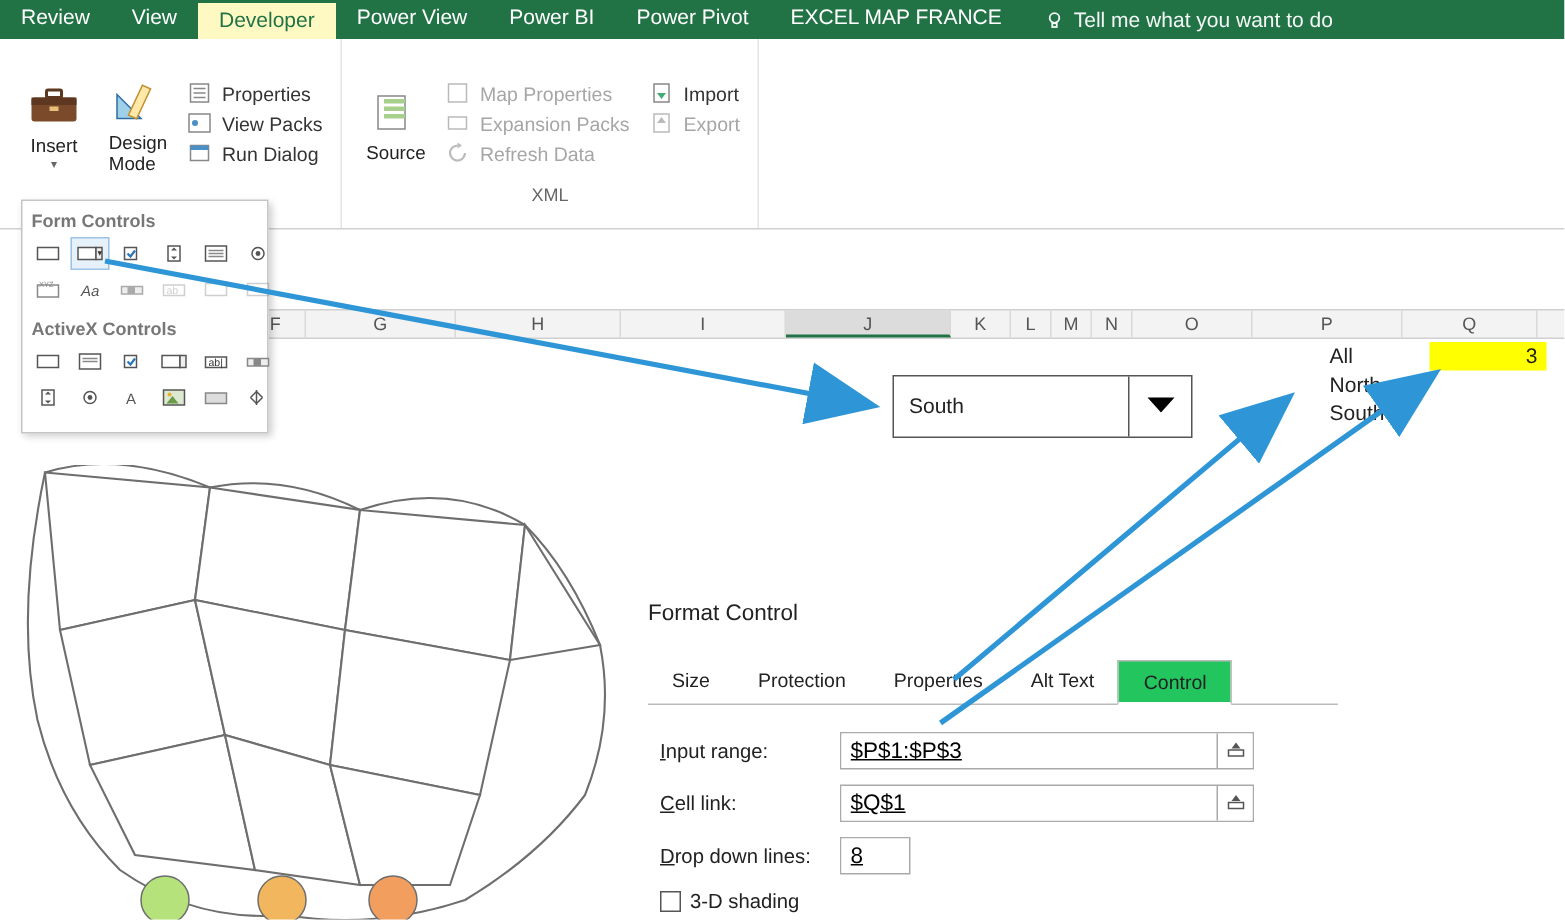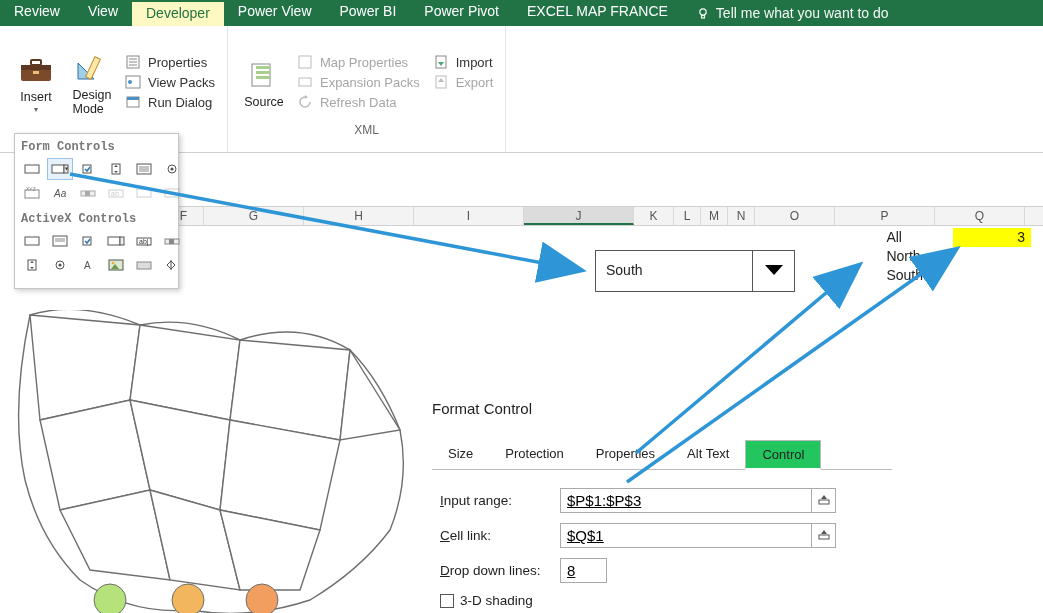--- a/index.html
+++ b/index.html
@@ -95,21 +95,20 @@
     border: 1px solid #c5c5c5;
     box-shadow: 2px 2px 5px rgba(0,0,0,0.2);
     padding: 4px 2px 6px 2px;
     z-index: 10;
   }
   .popup .sec {
     font-size: 12px;
     color: #777;
     font-weight: 600;
     padding: 2px 4px 4px 4px;
-    font-family: Liberation Mono, monospace;
   }
   .popup .grid {
     display: grid;
     grid-template-columns: repeat(6, 26px);
     grid-auto-rows: 22px;
     gap: 2px;
     padding: 0 2px 6px 2px;
   }
   .popup .cell {
     border: 1px solid transparent;

